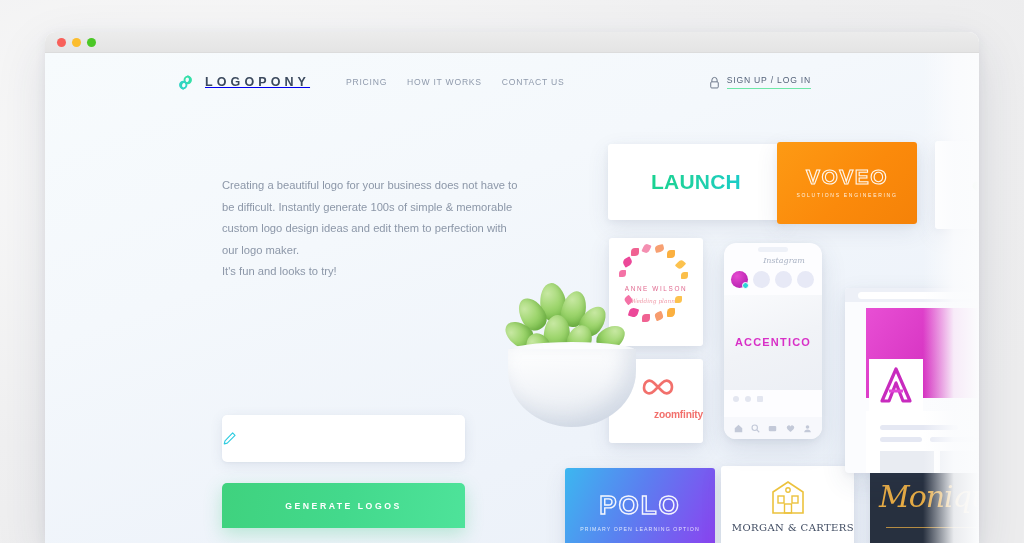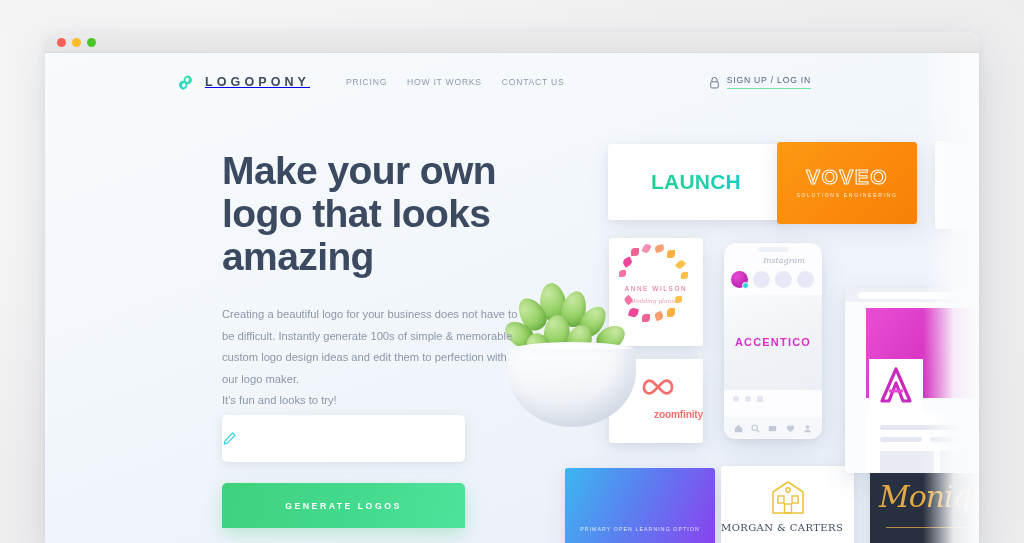--- a/index.html
+++ b/index.html
@@ -498,21 +498,21 @@
     letter-spacing: 1.1px;
     color: rgba(255,255,255,0.80);
   }
 
   
   #card-morgan { left: 676px; top: 413px; width: 133px; height: 92px; }
   #morgan-building { position: absolute; left: 50%; transform: translateX(-50%); top: 12px; width: 38px; height: 38px; }
   #morgan-name {
     position: absolute;
     left: 0; right: 0; top: 56px;
-    text-align: left;
+    text-align: right;
     font-size: 10px;
     font-family: "DejaVu Serif", serif;
     letter-spacing: 0.4px;
     color: #3e4a60;
     white-space: nowrap;
   }
 
   
   #card-monique {
     left: 825px; top: 412px; width: 125px; height: 94px;
@@ -581,21 +581,20 @@
       <div id="auth-area">
         <svg id="lock-icon" viewBox="0 0 16 20">
           <path d="M4 9V6.2a4 4 0 0 1 8 0V9" fill="none" stroke="#6b7689" stroke-width="1.5"></path>
           <rect x="2.2" y="9" width="11.6" height="9.4" rx="1.6" fill="none" stroke="#6b7689" stroke-width="1.5"></rect>
         </svg>
         <a id="auth-link" href="#">SIGN UP / LOG IN</a>
       </div>
     </div>
 
     <div id="hero-copy">
-      <h1 id="hero-title">Make your own logo that looks amazing</h1>
       <p id="hero-paragraph">Creating a beautiful logo for your business does not have to be difficult. Instantly generate 100s of simple &amp; memorable custom logo design ideas and edit them to perfection with our logo maker.</p>
       <p id="hero-tagline">It's fun and looks to try!</p>
     </div>
 
     <div id="company-input-wrap">
       <svg id="pencil-icon" viewBox="0 0 20 20">
         <path d="M14.2 2.6l3.2 3.2L7 16.2 3 17.2l1-4z" fill="none" stroke="#2ecce0" stroke-width="1.5" stroke-linejoin="round"></path>
       </svg>
     </div>
 
@@ -711,20 +710,21 @@
           <div class="mock-line" style="left:14px; top:14px; width:78px;"></div>
           <div class="mock-line" style="left:14px; top:26px; width:42px;"></div>
           <div class="mock-line" style="left:64px; top:26px; width:58px;"></div>
           <div class="mock-thumb" style="left:14px; top:40px; width:54px;"></div>
           <div class="mock-thumb" style="left:74px; top:40px; width:54px;"></div>
 
         </div>
       </div>
 
       <div class="card" id="card-polo">
+        <div id="polo-text">POLO</div>
         <div id="polo-sub">PRIMARY OPEN LEARNING OPTION</div>
       </div>
 
       <div class="card" id="card-morgan">
         <svg id="morgan-building" viewBox="0 0 38 38">
           <path d="M4 14 L19 4 L34 14 V35 H4 Z" fill="none" stroke="#ecc23c" stroke-width="1.6"></path>
           <rect x="9" y="18" width="6" height="7" fill="none" stroke="#ecc23c" stroke-width="1.4"></rect>
           <rect x="23" y="18" width="6" height="7" fill="none" stroke="#ecc23c" stroke-width="1.4"></rect>
           <rect x="15.5" y="26" width="7" height="9" fill="none" stroke="#ecc23c" stroke-width="1.4"></rect>
           <circle cx="19" cy="12" r="2.2" fill="none" stroke="#ecc23c" stroke-width="1.4"></circle>

